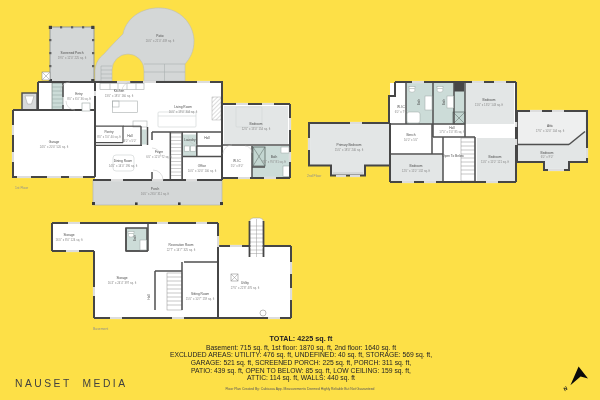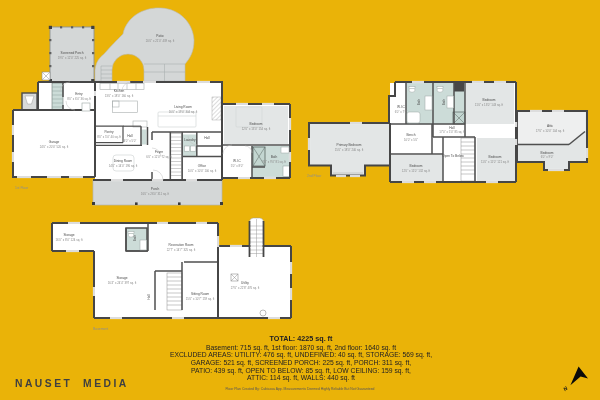--- a/index.html
+++ b/index.html
@@ -1,16 +1,16 @@
 <!DOCTYPE html>
 <html><head>
 <meta charset="utf-8">
 <style>
   html,body{margin:0;padding:0;background:#fff;}
-  #page{position:relative;width:600px;height:400px;background:#eab308;overflow:hidden;
+  #page{position:relative;width:600px;height:400px;background:#fde047;overflow:hidden;
         font-family:"Liberation Sans", sans-serif;}
   svg{position:absolute;left:0;top:0;}
   .rl{font-size:3.2px;fill:#4c4c4c;text-anchor:middle;}
   .rd{font-size:2.9px;fill:#8a8a8a;text-anchor:middle;}
   .fl{font-size:3.4px;fill:#8f8f8f;}
 </style>
 </head>
 <body>
 <div id="page">
 <svg width="600" height="400" viewBox="0 0 600 400">
@@ -502,21 +502,21 @@
   <text x="301" y="341" font-size="7.2" font-weight="bold">TOTAL: 4225 sq. ft</text>
   <text x="301" y="349.5" font-size="6.75">Basement: 715 sq. ft, 1st floor: 1870 sq. ft, 2nd floor: 1640 sq. ft</text>
   <text x="301" y="357.3" font-size="6.75">EXCLUDED AREAS: UTILITY: 476 sq. ft, UNDEFINED: 40 sq. ft, STORAGE: 569 sq. ft,</text>
   <text x="301" y="365" font-size="6.75">GARAGE: 521 sq. ft, SCREENED PORCH: 225 sq. ft, PORCH: 311 sq. ft,</text>
   <text x="301" y="372.7" font-size="6.75">PATIO: 439 sq. ft, OPEN TO BELOW: 85 sq. ft, LOW CEILING: 159 sq. ft,</text>
   <text x="301" y="380.4" font-size="6.75">ATTIC: 114 sq. ft, WALLS: 440 sq. ft</text>
   <text x="300" y="390" font-size="3.4" fill="#55555c">Floor Plan Created By: Cubicasa App. Measurements Deemed Highly Reliable But Not Guaranteed</text>
 </g>
 
 </svg>
-<div style="position:absolute;left:15px;top:378px;font-size:10.3px;font-weight:bold;color:#404040;letter-spacing:2.5px;white-space:nowrap;">NAUSET&nbsp;&nbsp;MEDIA</div>
+<div style="position:absolute;left:15px;top:378px;font-size:10.3px;font-weight:normal;color:#404040;letter-spacing:2.5px;white-space:nowrap;">NAUSET&nbsp;&nbsp;MEDIA</div>
 <svg width="600" height="400" viewBox="0 0 600 400" style="pointer-events:none">
 
 <g>
   <path d="M 578.6 366.6 L 588 378.4 L 580.6 376.4 L 570.4 385.2 Z" fill="#0a0a0a"></path>
   <text x="564" y="390.5" font-size="5.2" font-family="Liberation Sans, sans-serif" font-style="italic" font-weight="bold" fill="#1a1a1a" transform="rotate(-38 565.5 389.5)">N</text>
 </g>
 </svg>
 </div>
 
 </body></html>

